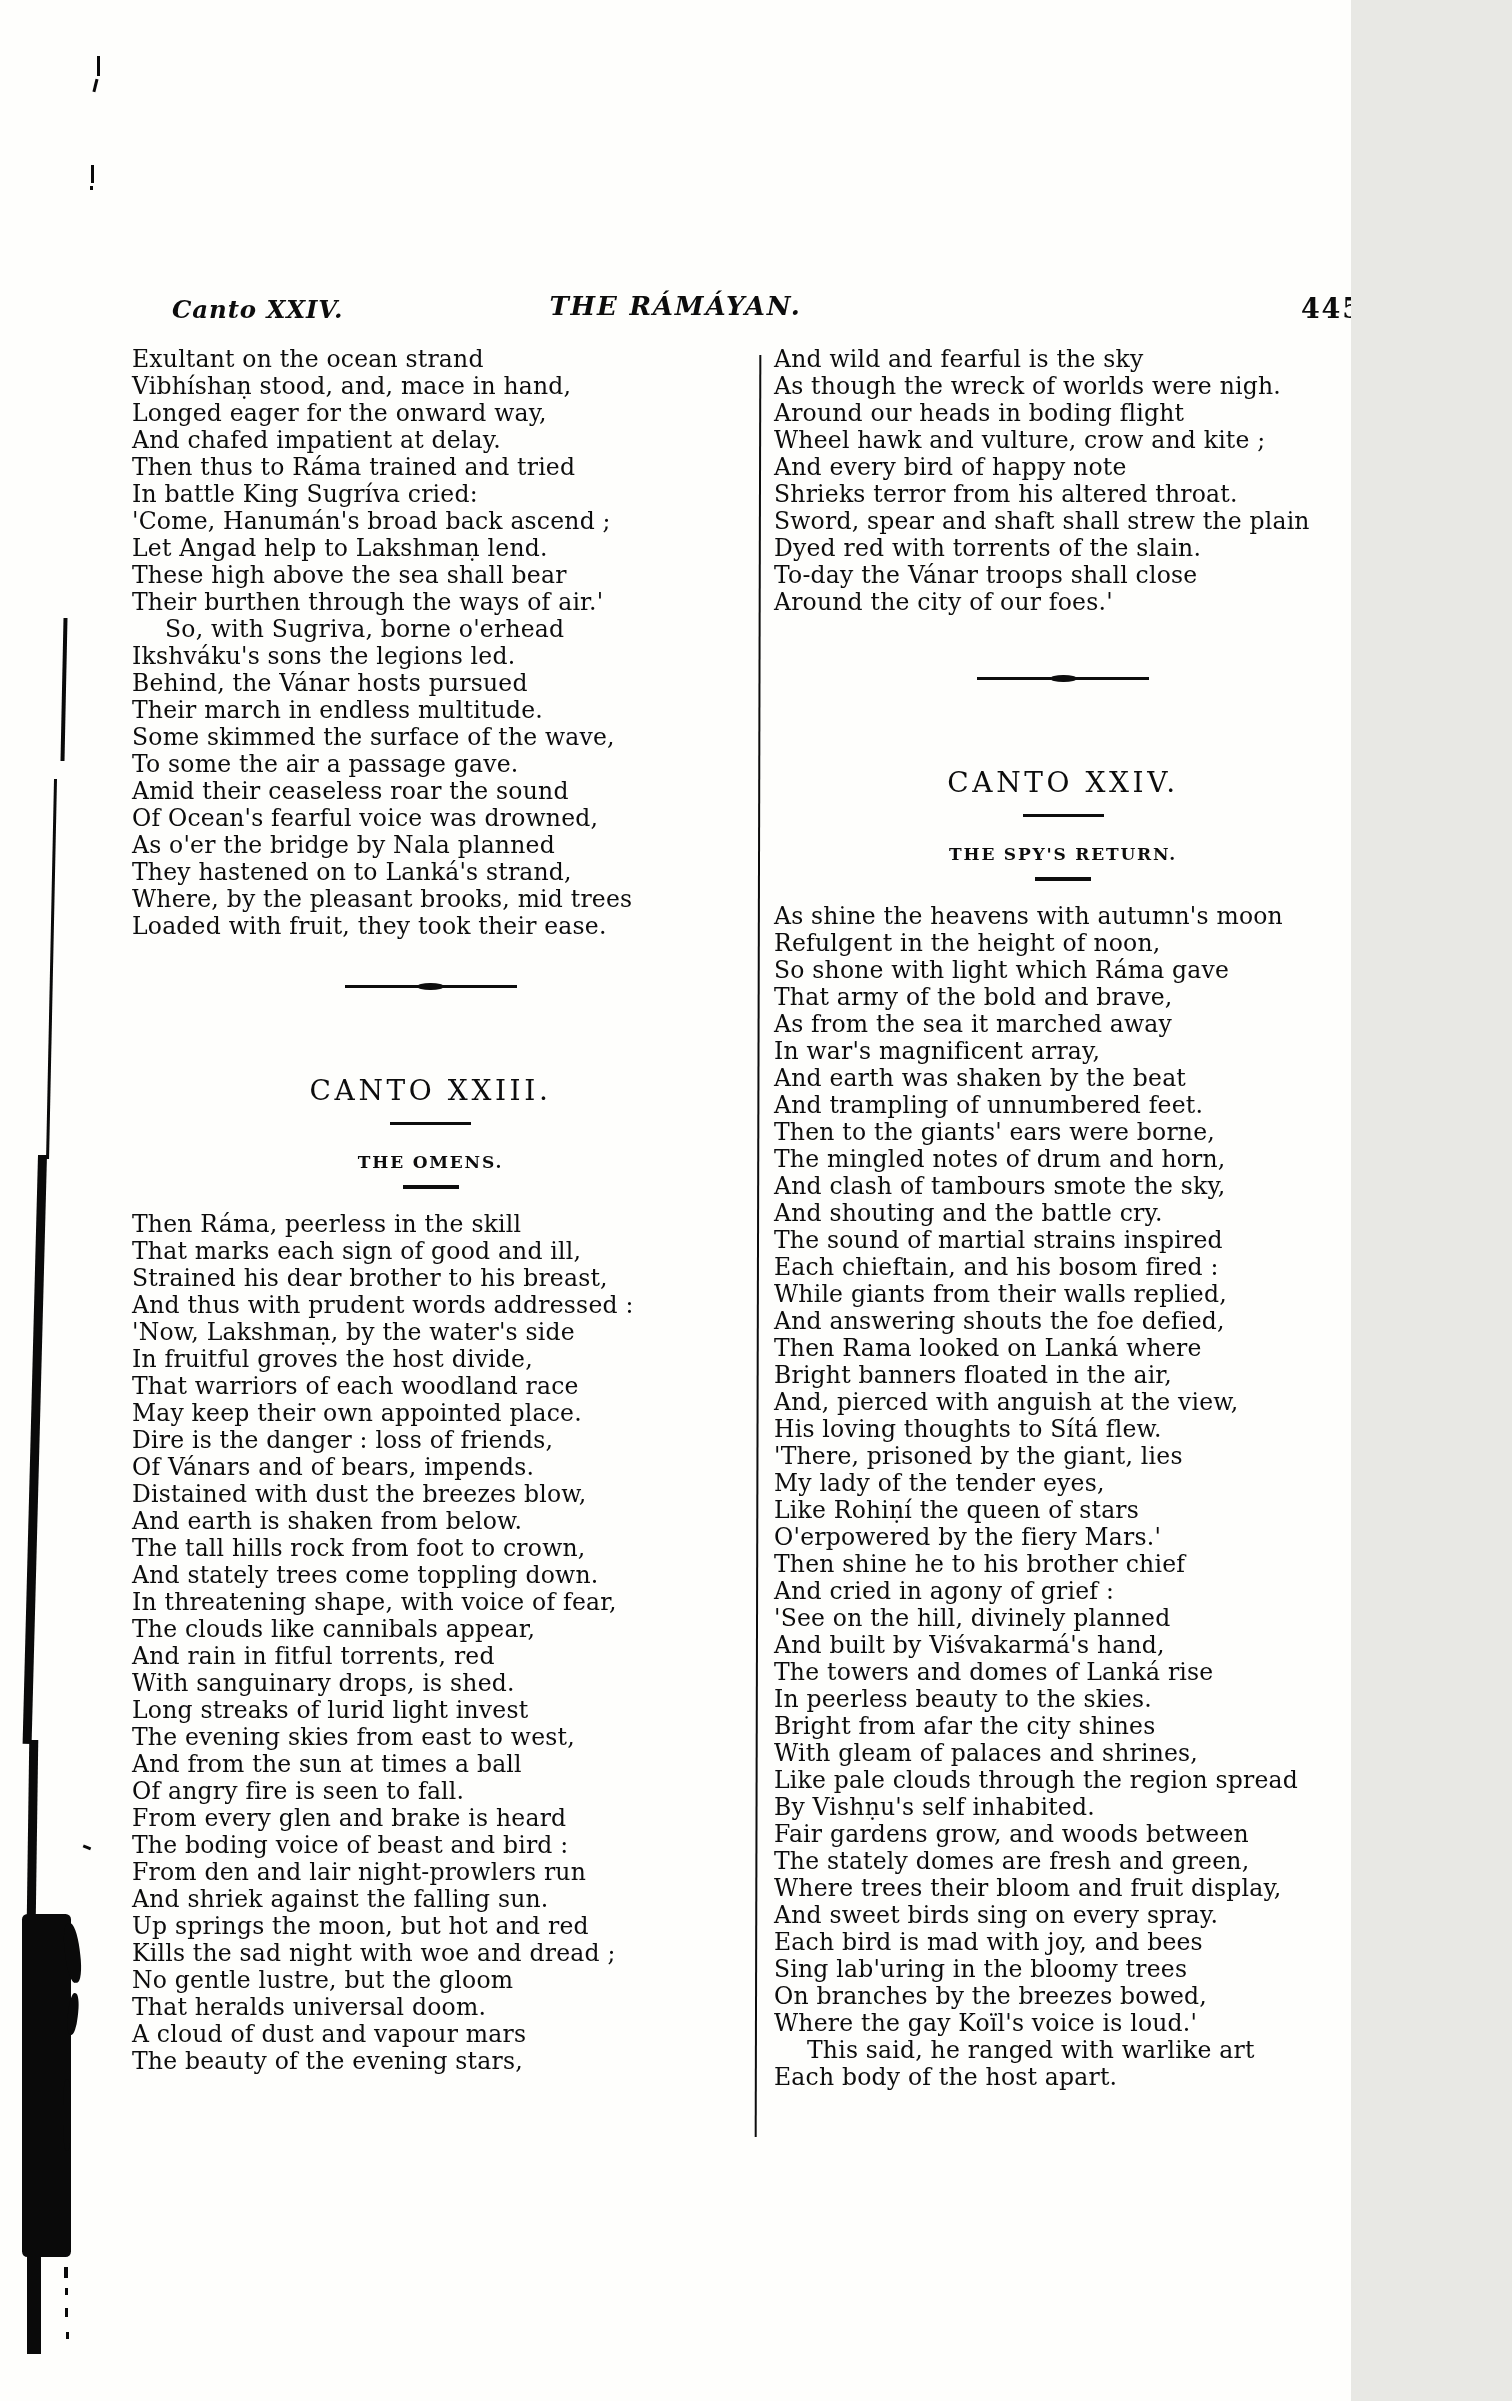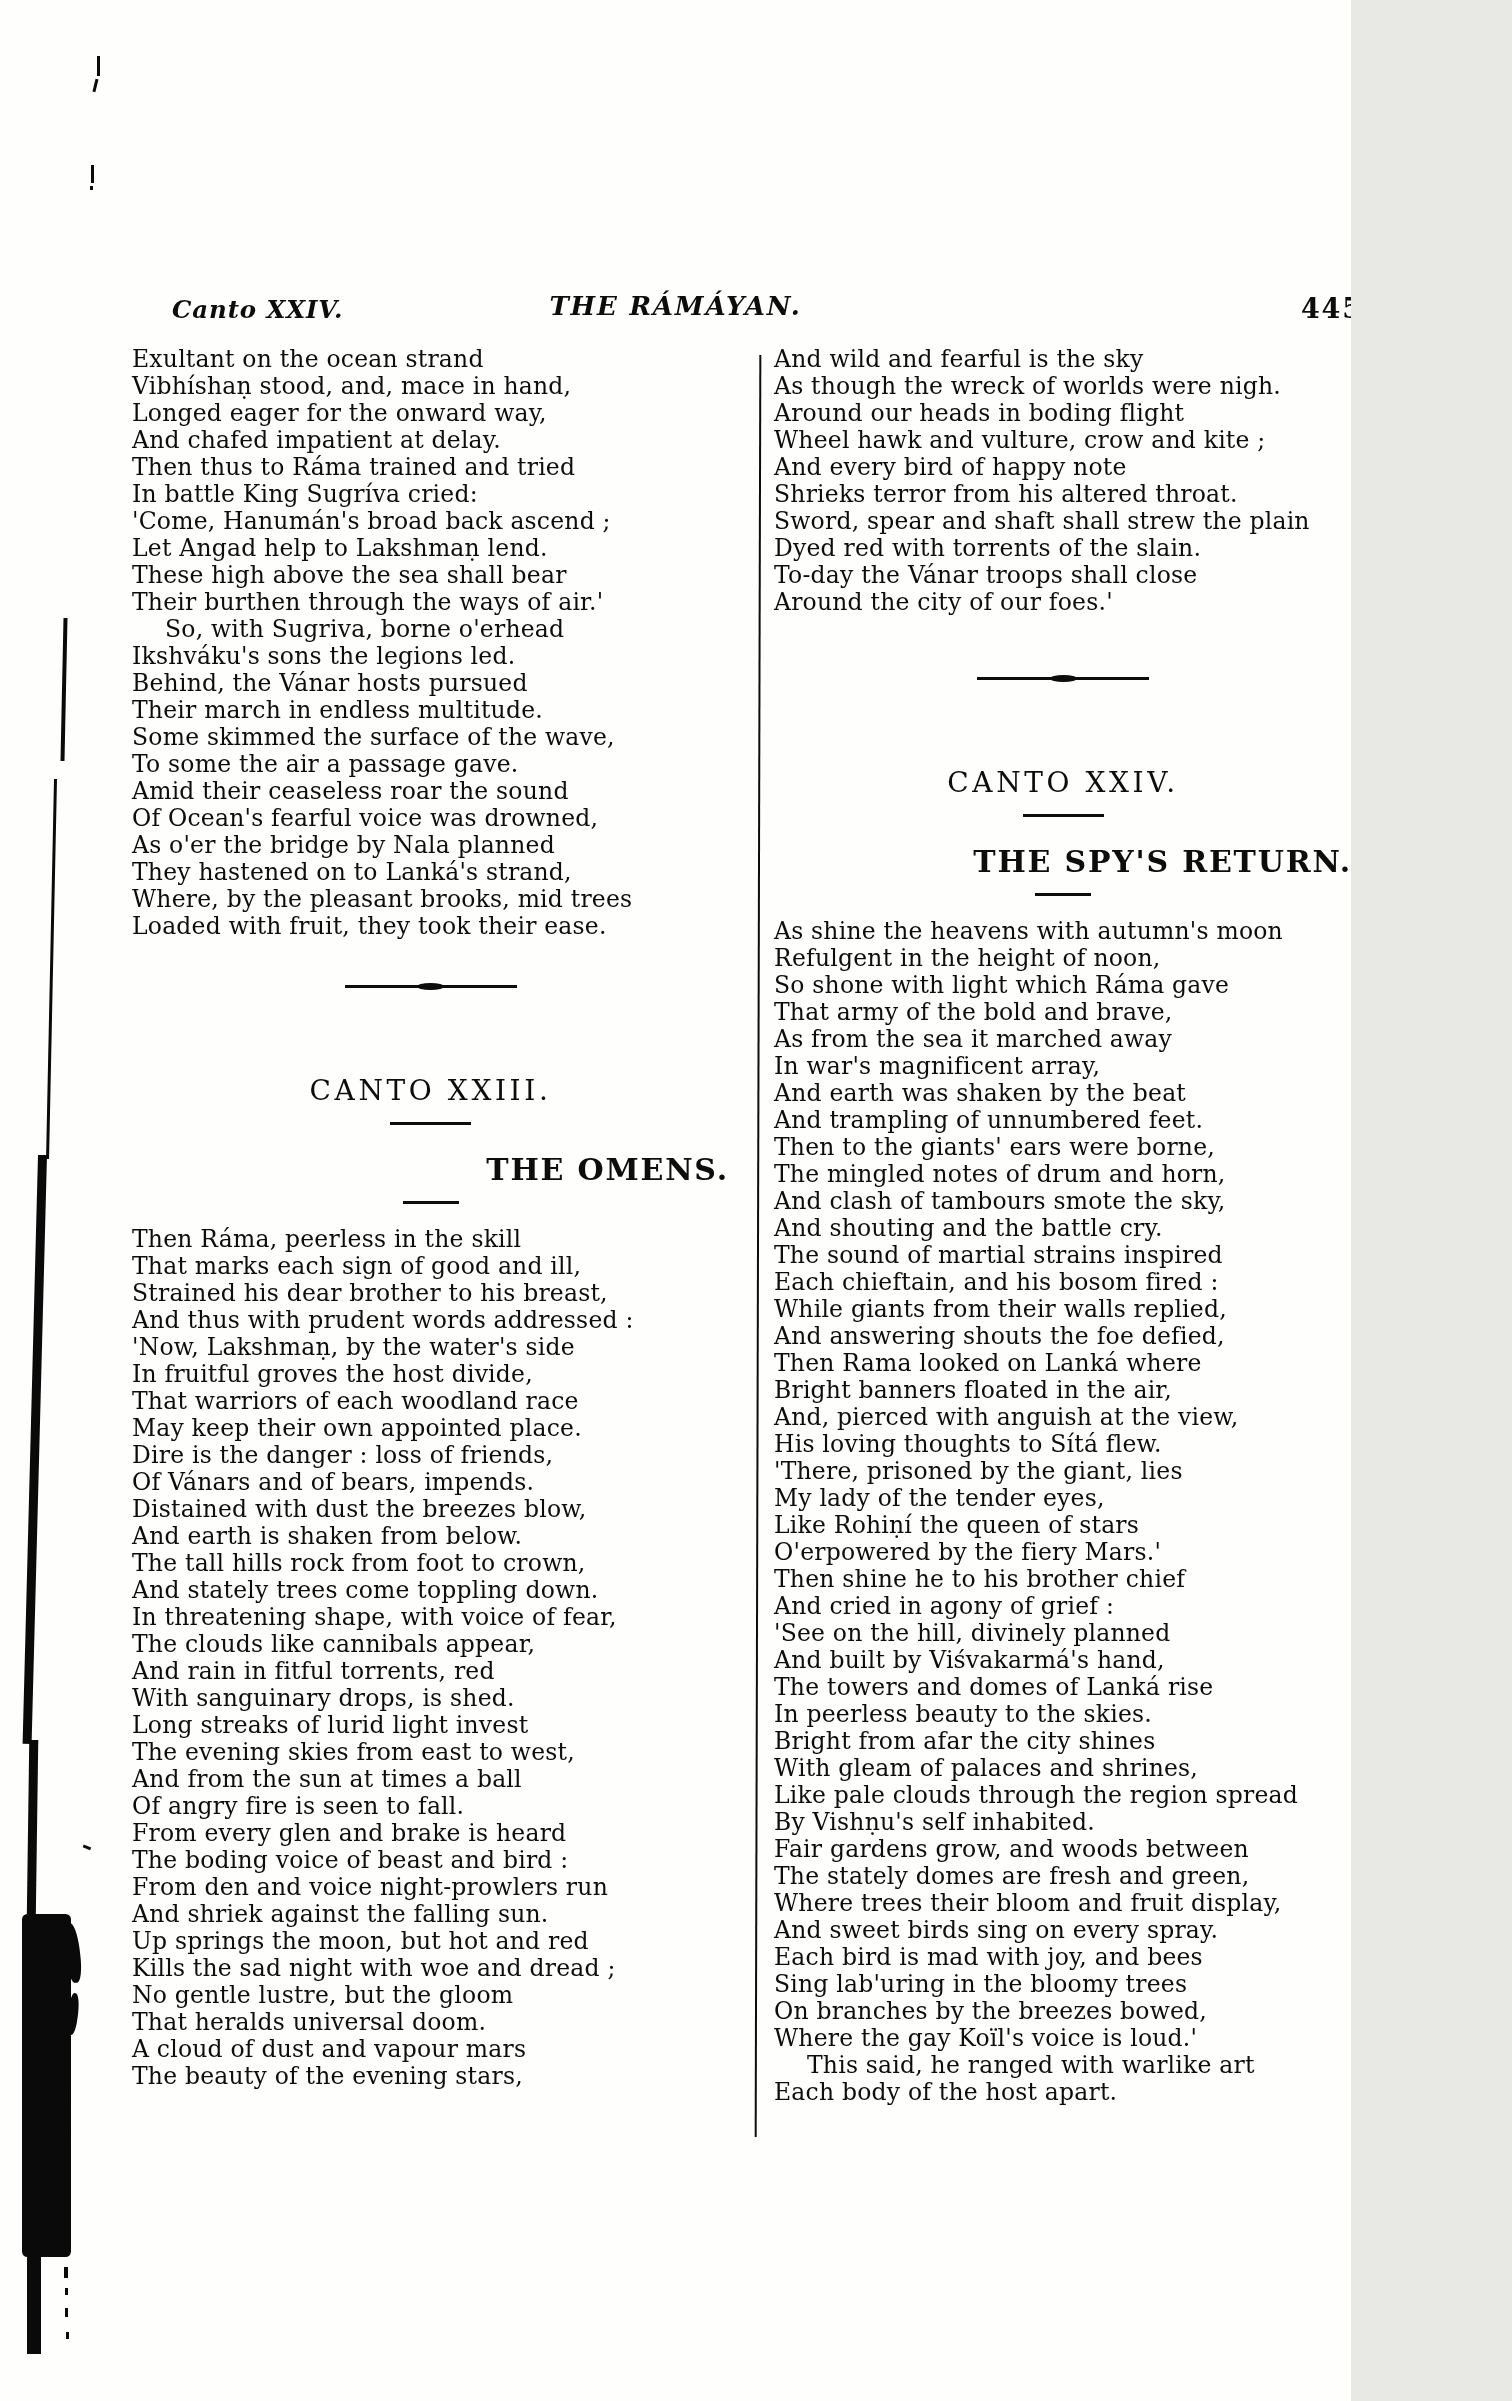--- a/index.html
+++ b/index.html
@@ -25,21 +25,21 @@
     background:#0d0d0d;transform:rotate(0.15deg);
   }
   .vline{height:27px;line-height:27px;font-size:23.5px;letter-spacing:0.2px;white-space:nowrap;}
   .vline.indent{padding-left:33px;}
   
   .ornament{display:flex;align-items:center;justify-content:center;width:172px;height:9px;margin:42px auto 0;}
   .col-right .ornament{margin-top:58px;}
   .orn-line{flex:1;height:2.3px;background:#0d0d0d;}
   .orn-diamond{width:27px;height:7.2px;background:#0d0d0d;border-radius:50% / 50%;margin:0 -1.8px;}
   .canto{margin:83px 0 0;font-size:28px;font-weight:normal;letter-spacing:3.6px;text-align:center;line-height:1.2;}
-  .subtitle{margin:27px 0 0;font-size:30px;font-weight:bold;letter-spacing:1.8px;text-align:right;line-height:1.2;}
+  .subtitle{margin:27px 0 0;font-size:17px;font-weight:bold;letter-spacing:1.8px;text-align:center;line-height:1.2;}
   .rule{height:3.2px;background:#0d0d0d;margin:14.5px auto 0;}
   .rule-lg{width:81px;}
   .rule-sm{width:56px;margin-top:12.7px;}
   .verse2{margin-top:22px;}
   
   .artifact{position:absolute;background:#0a0a0a;}
   .a1{left:97px;top:56px;width:2.7px;height:20px;}
   .a2{left:94px;top:79px;width:2.7px;height:12.7px;transform:rotate(14deg);}
   .a3{left:91px;top:165px;width:2.7px;height:18px;}
   .a4{left:90px;top:186px;width:2.7px;height:3.6px;}
@@ -123,21 +123,21 @@
         <div class="vline">In threatening shape, with voice of fear,</div>
         <div class="vline">The clouds like cannibals appear,</div>
         <div class="vline">And rain in fitful torrents, red</div>
         <div class="vline">With sanguinary drops, is shed.</div>
         <div class="vline">Long streaks of lurid light invest</div>
         <div class="vline">The evening skies from east to west,</div>
         <div class="vline">And from the sun at times a ball</div>
         <div class="vline">Of angry fire is seen to fall.</div>
         <div class="vline">From every glen and brake is heard</div>
         <div class="vline">The boding voice of beast and bird :</div>
-        <div class="vline">From den and voice night-prowlers run</div>
+        <div class="vline">From den and lair night-prowlers run</div>
         <div class="vline">And shriek against the falling sun.</div>
         <div class="vline">Up springs the moon, but hot and red</div>
         <div class="vline">Kills the sad night with woe and dread ;</div>
         <div class="vline">No gentle lustre, but the gloom</div>
         <div class="vline">That heralds universal doom.</div>
         <div class="vline">A cloud of dust and vapour mars</div>
         <div class="vline">The beauty of the evening stars,</div>
       </div>
   </div>
 

